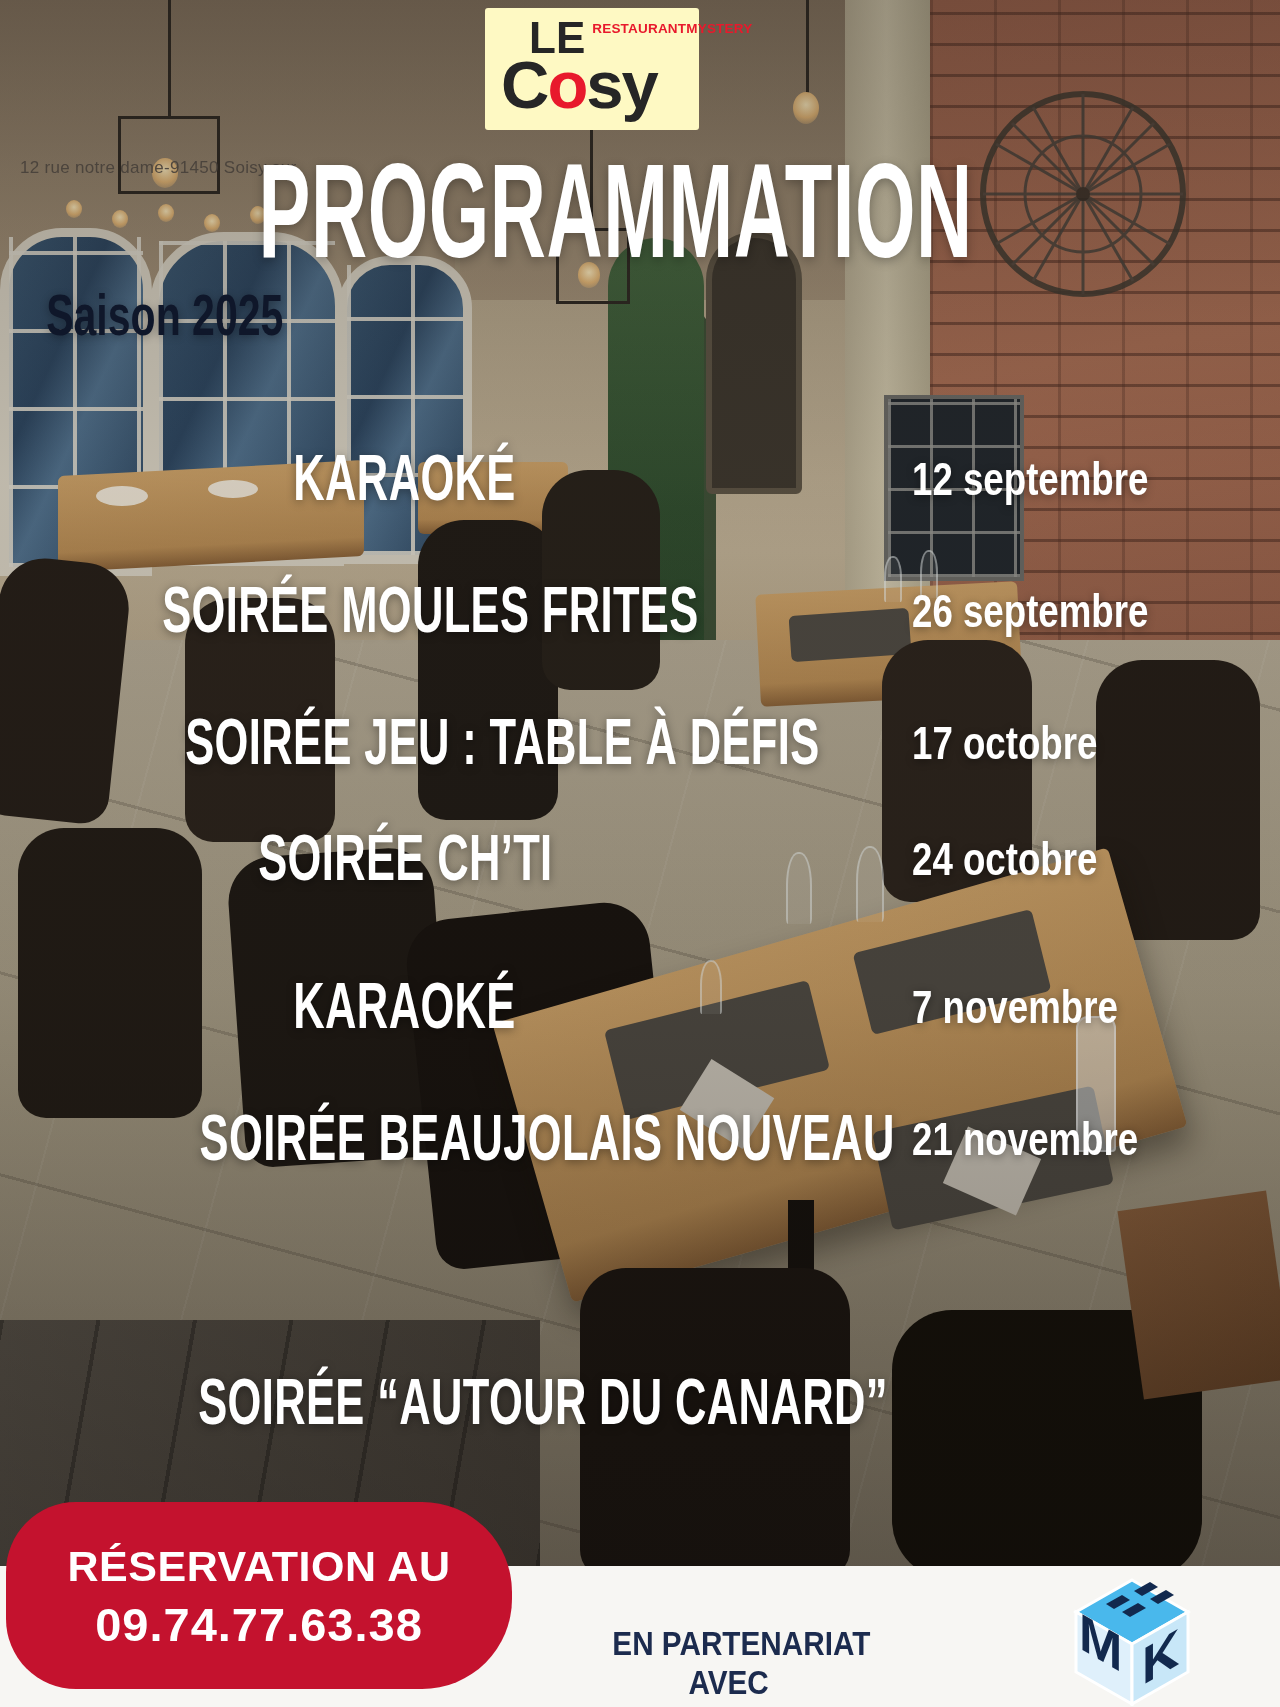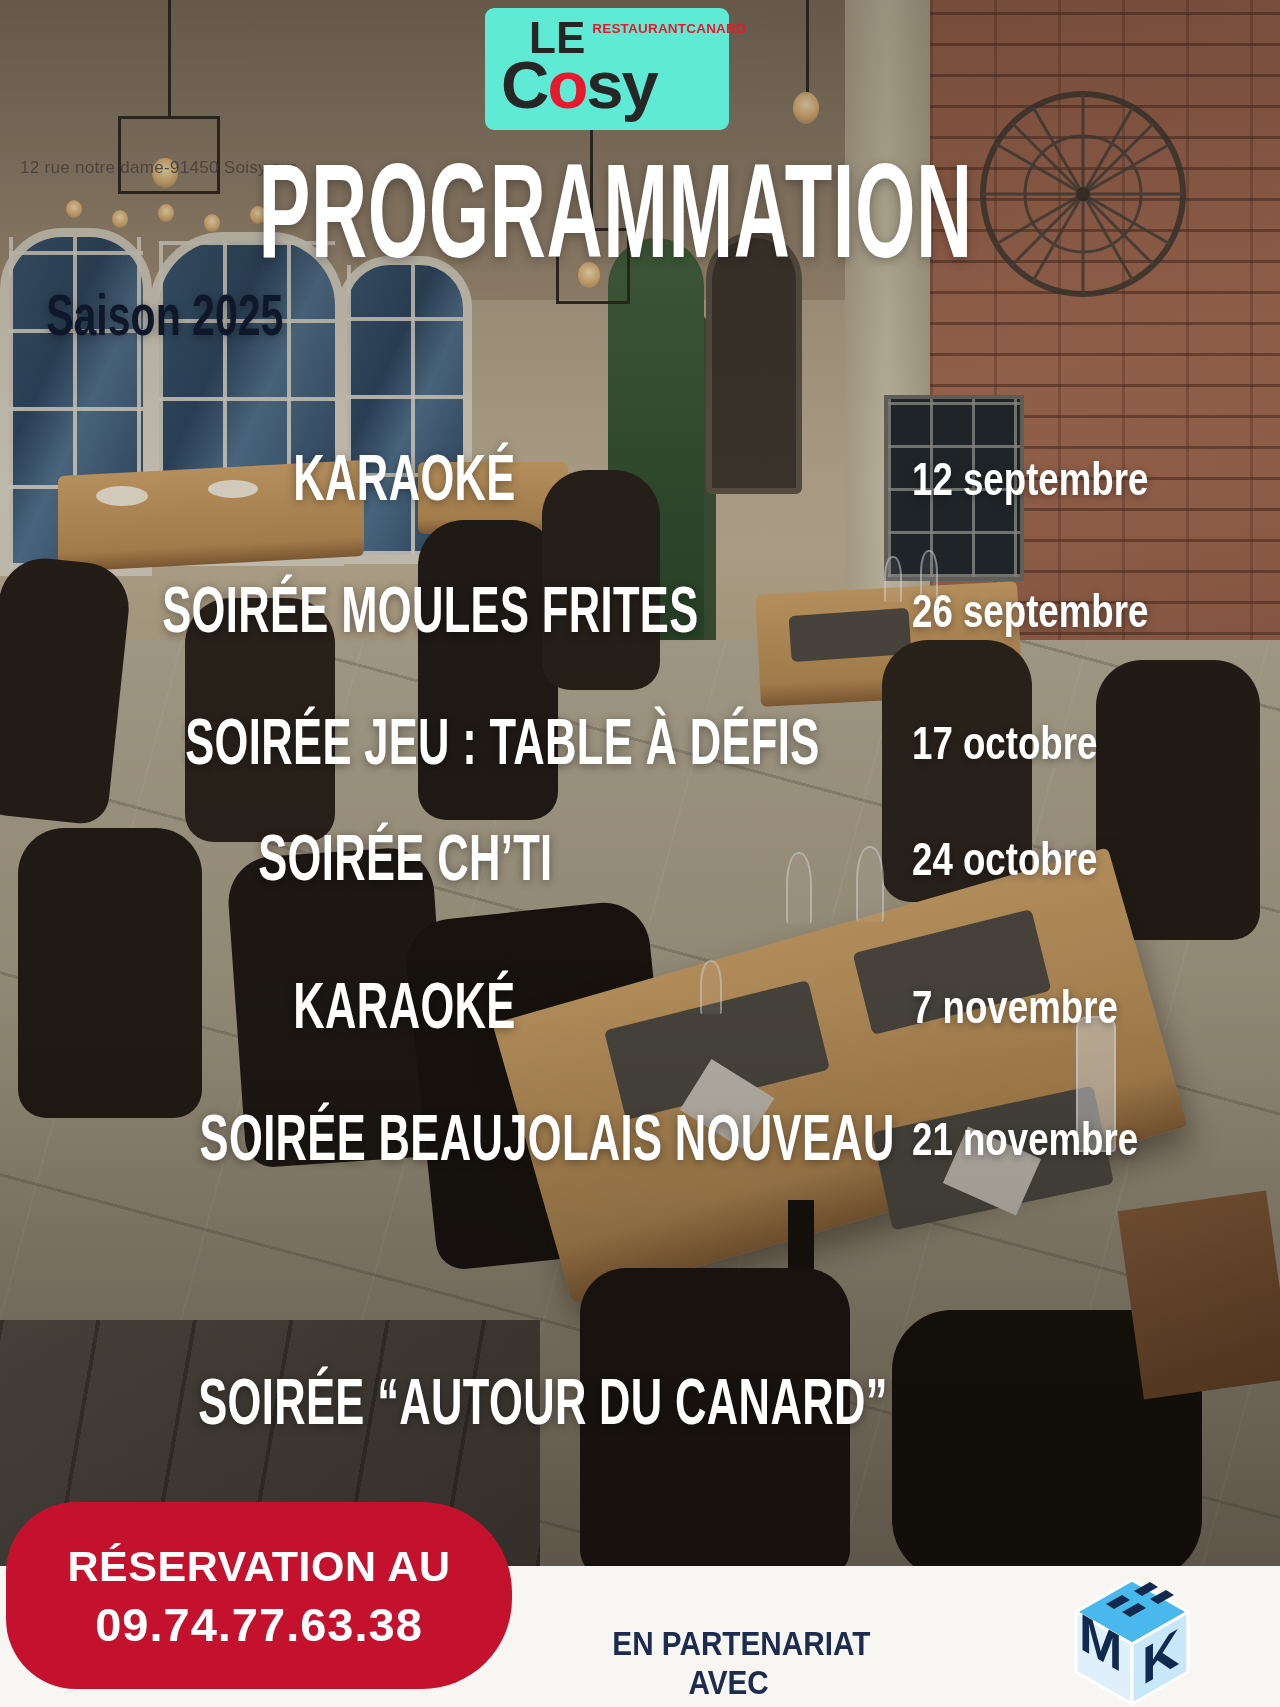--- a/index.html
+++ b/index.html
@@ -74,21 +74,21 @@
   .subtitle .cond{transform:scaleX(.72);}
   .ev{position:absolute;left:0;width:100%;height:92px;z-index:3;}
   .ev-label{position:absolute;left:36px;width:738px;height:92px;line-height:92px;text-align:center;
     font-size:64px;font-weight:800;color:#fff;text-shadow:0 2px 12px rgba(0,0,0,.38);}
   .ev-label .cond{transform:scaleX(.68);letter-spacing:.5px;}
   .ev-date{position:absolute;left:912px;height:92px;line-height:94px;
     font-size:47px;font-weight:700;color:#fff;text-shadow:0 2px 10px rgba(0,0,0,.38);text-align:center;}
   .ev-date .cond{transform:scaleX(.78);transform-origin:0 50%;}
 
   
-  .logo-card{left:485px;top:8px;width:244px;height:116px;background:#5eead4;border-radius:9px;
+  .logo-card{left:485px;top:8px;width:214px;height:116px;background:#fef9c3;border-radius:3px;
     z-index:4;padding:6px 0 0 0;}
   .logo-row1{position:absolute;left:44px;top:10px;display:flex;align-items:flex-start;}
   .logo-le{font-size:44px;font-weight:800;color:#262626;line-height:40px;letter-spacing:0;}
   .logo-stack{margin-left:7px;margin-top:3px;display:flex;flex-direction:row;}
   .logo-restaurant,.logo-lounge{font-size:13.5px;font-weight:800;color:#e8192c;line-height:15px;letter-spacing:.2px;}
   .logo-cosy{position:absolute;left:16px;top:42px;font-size:67px;font-weight:800;
     letter-spacing:-2px;color:#262626;line-height:70px;}
   .logo-cosy .o-red{color:#e8192c;}
 
   
@@ -198,21 +198,21 @@
   <div class="chair" style="left:892px;top:1310px;width:310px;height:270px;background:#141009;border-radius:60px;"></div>
   <div class="abs" style="left:1130px;top:1200px;width:150px;height:190px;background:linear-gradient(160deg,#8a5f3c,#6b4628);transform:rotate(-8deg);"></div>
 
   <div class="abs overlay"></div>
 
   <div class="abs logo-card">
     <div class="logo-row1">
       <span class="logo-le">LE</span>
       <span class="logo-stack">
         <span class="logo-restaurant">RESTAURANT</span>
-        <span class="logo-lounge">CANARD</span>
+        <span class="logo-lounge">MYSTERY</span>
       </span>
     </div>
     <div class="logo-cosy"><span>C</span><span class="o-red">o</span><span>sy</span></div>
   </div>
 
   <div class="abs addr">12 rue notre dame-91450 Soisy sur</div>
 
   <div class="abs title"><span class="cond">PROGRAMMATION</span></div>
   <div class="abs subtitle"><span class="cond">Saison 2025</span></div>
 

